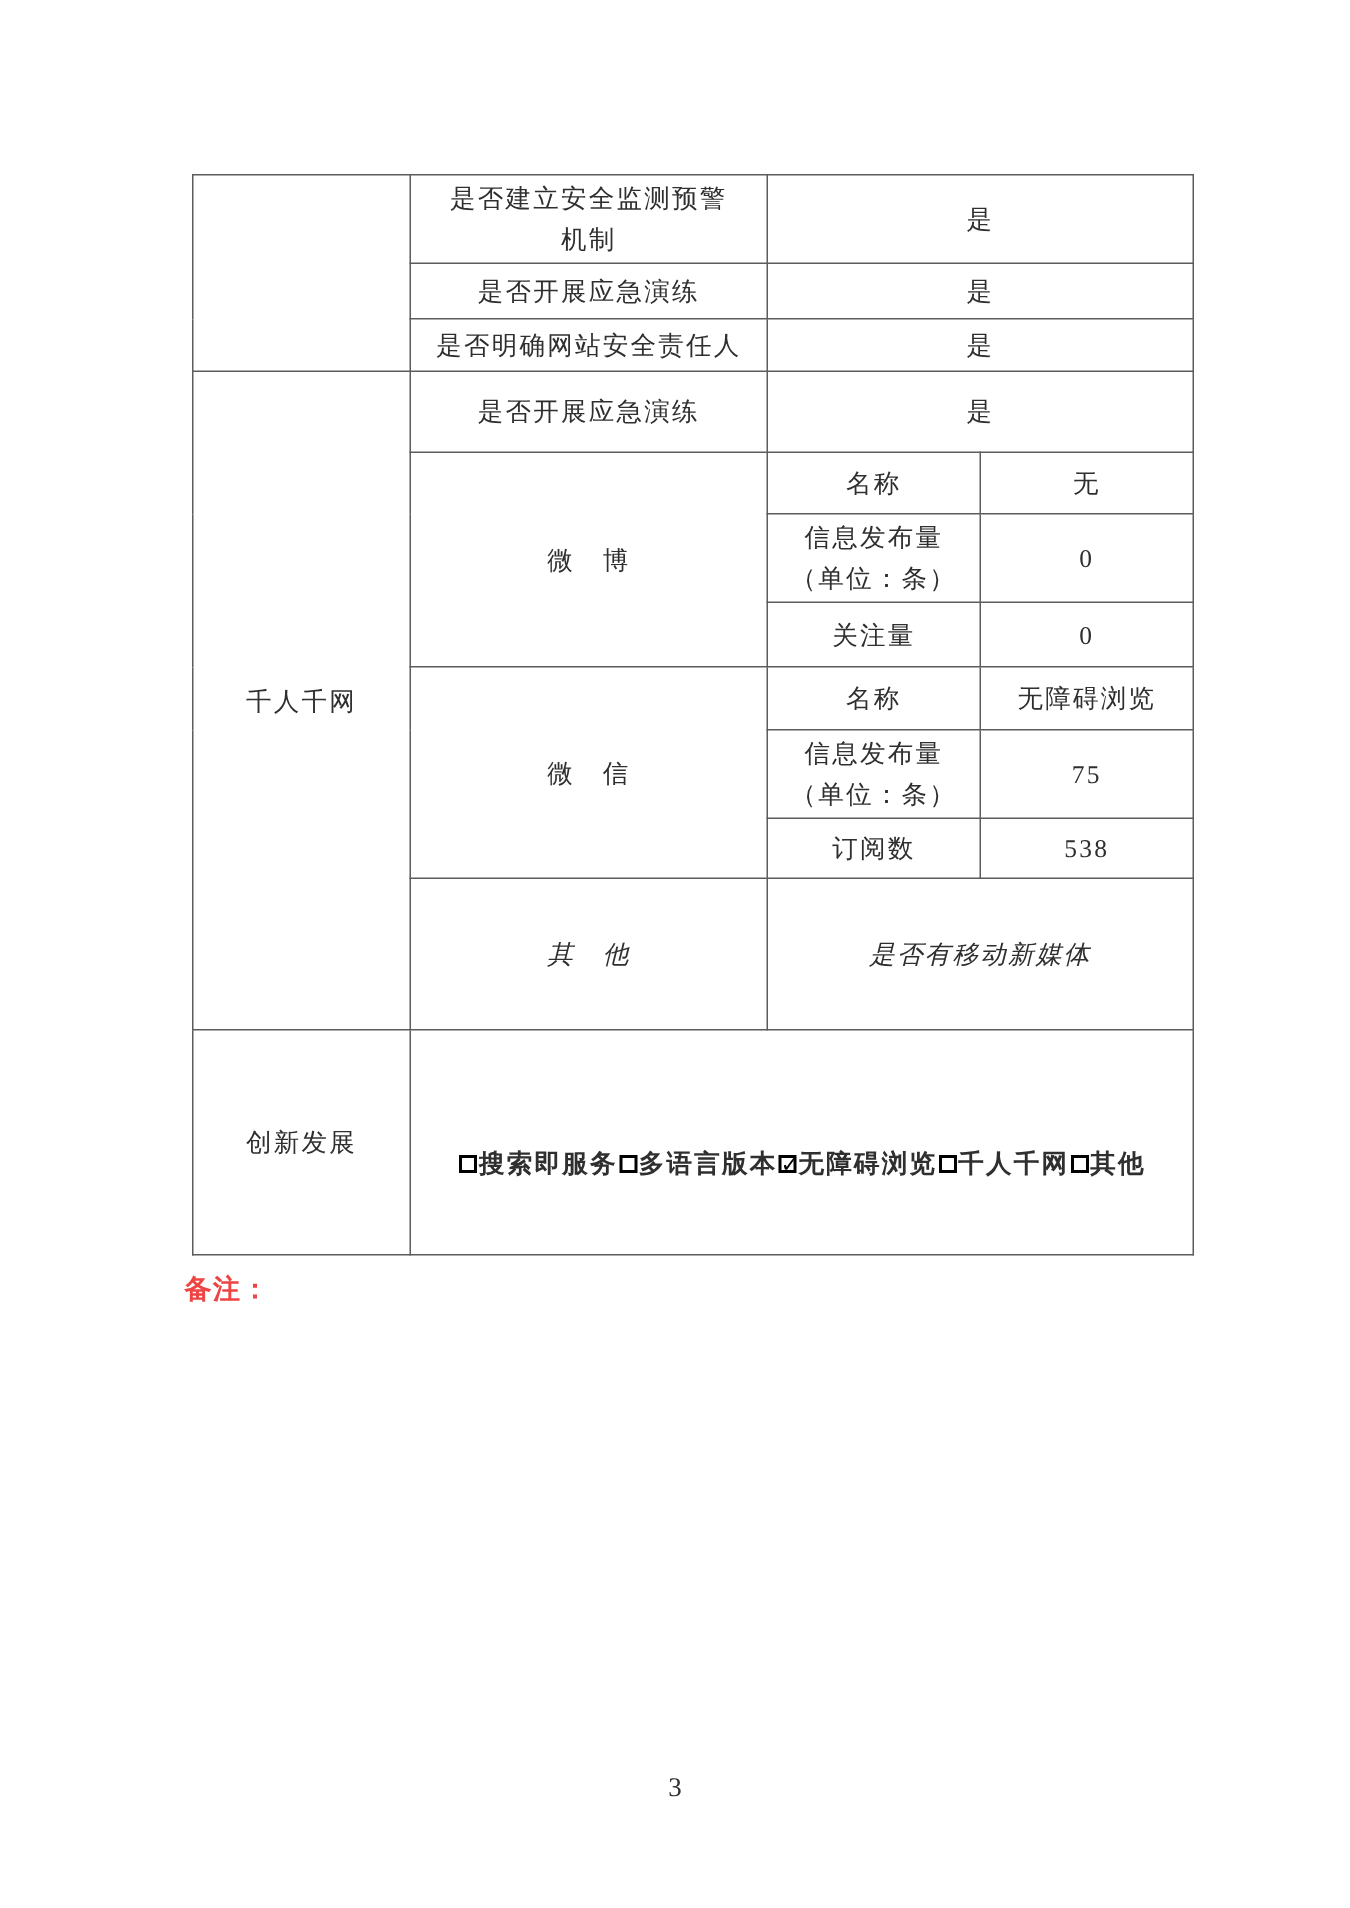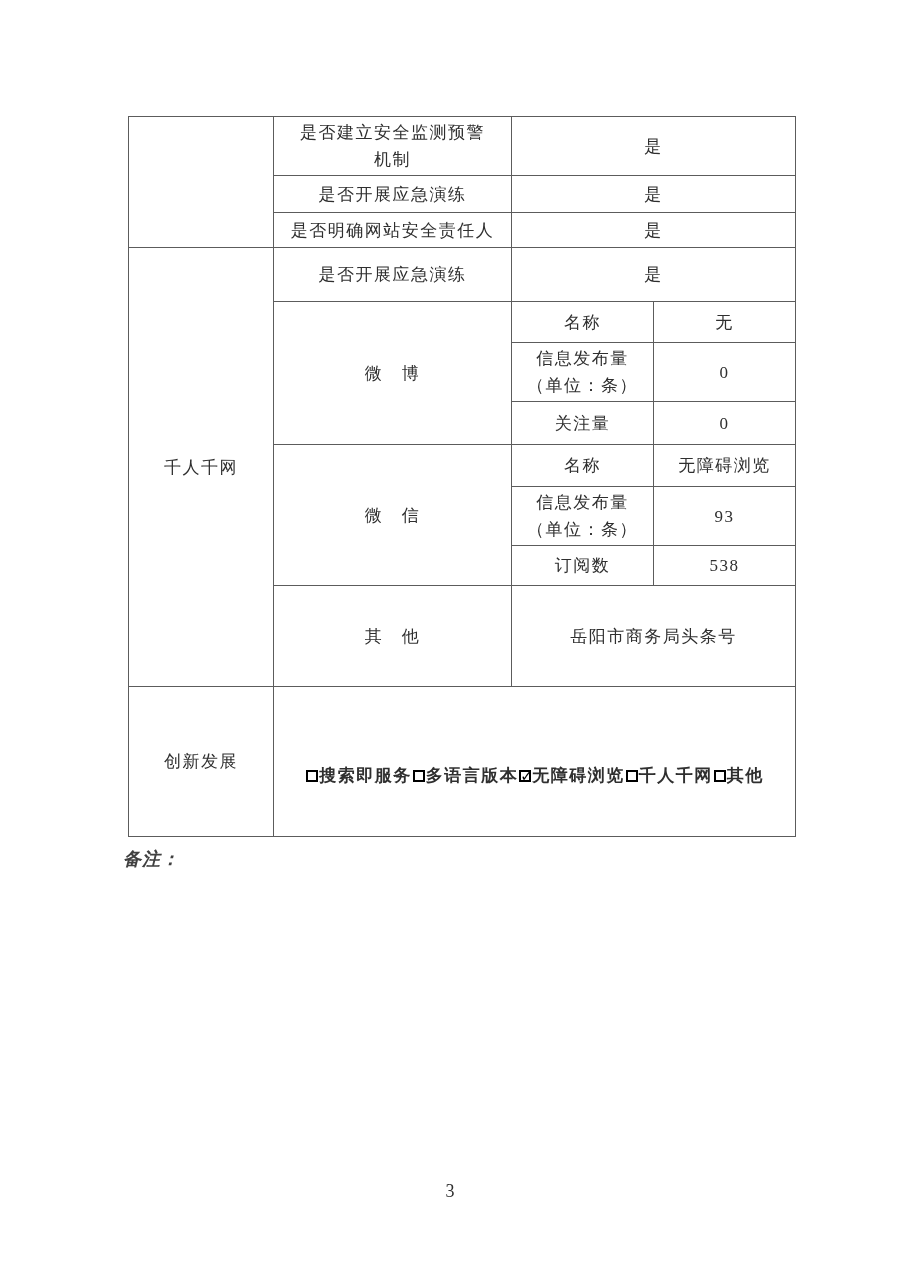--- a/index.html
+++ b/index.html
@@ -24,21 +24,21 @@
   tr.r1 { height:54px; }
   tr.r2 { height:37px; }
   tr.r3 { height:35px; }
   tr.r4 { height:54px; }
   tr.r5 { height:41px; }
   tr.r6 { height:58px; }
   tr.r7 { height:43px; }
   tr.r8 { height:42px; }
   tr.r9 { height:55px; }
   tr.r10 { height:40px; }
-  tr.r11 { height:101px; }
+  tr.r11 { height:101px;font-style:italic; }
   tr.r12 { height:150px;margin-left:20px; }
 
   td.cb-cell {
     letter-spacing:1px;
     padding-bottom:44px;
     white-space:nowrap;
   }
   .cb-item { display:inline-block; white-space:nowrap;font-weight:bold; }
   .cbox {
     display:inline-block; width:12px; height:12px;
@@ -49,22 +49,21 @@
   .cbox[data-checked="true"]::after {
     content:"✓";
     position:absolute; left:-1px; top:-9px;
     font-size:15px; font-weight:bold; color:#000;
     letter-spacing:0;
     font-family:"DejaVu Sans",sans-serif;
   }
   .remarks {
     position:absolute; left:123px; top:847px;
     font-size:18px; font-weight:bold; letter-spacing:1px;
-    color:#404040;
-    font-style:italic;
+    color:#ef4444;
   }
   .pageno {
     position:absolute; top:1181px; left:0; width:100%;
     text-align:center; font-size:18px; color:#2f2f2f;
   }
 </style>
 </head>
 <body>
 
 <table class="report">
@@ -112,30 +111,30 @@
     </tr>
 
     <tr class="r8">
       <td rowspan="3">微　信</td>
       <td>名称</td>
       <td>无障碍浏览</td>
     </tr>
     <tr class="r9">
       <td>信息发布量
 （单位：条）</td>
-      <td>93</td>
+      <td>75</td>
     </tr>
     <tr class="r10">
       <td>订阅数</td>
       <td>538</td>
     </tr>
 
     <tr class="r11">
       <td>其　他</td>
-      <td colspan="2">岳阳市商务局头条号</td>
+      <td colspan="2">是否有移动新媒体</td>
     </tr>
 
     <tr class="r12">
       <td>创新发展</td>
       <td colspan="3" class="cb-cell">
         <span class="cb-item"><span class="cbox" data-checked="false"></span><span>搜索即服务</span></span><span class="cb-item"><span class="cbox" data-checked="false"></span><span>多语言版本</span></span><span class="cb-item"><span class="cbox" data-checked="true"></span><span>无障碍浏览</span></span><span class="cb-item"><span class="cbox" data-checked="false"></span><span>千人千网</span></span><span class="cb-item"><span class="cbox" data-checked="false"></span><span>其他</span></span>
       </td>
     </tr>
   </tbody>
 </table>

